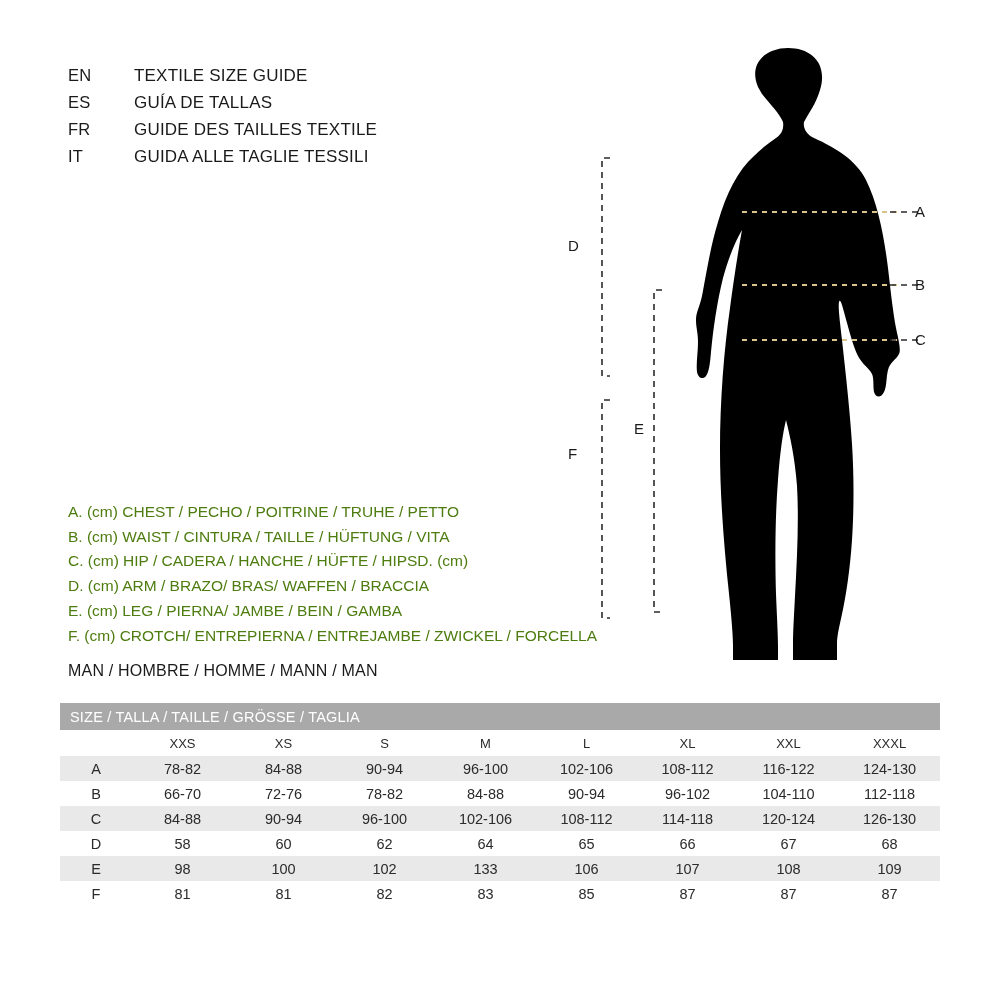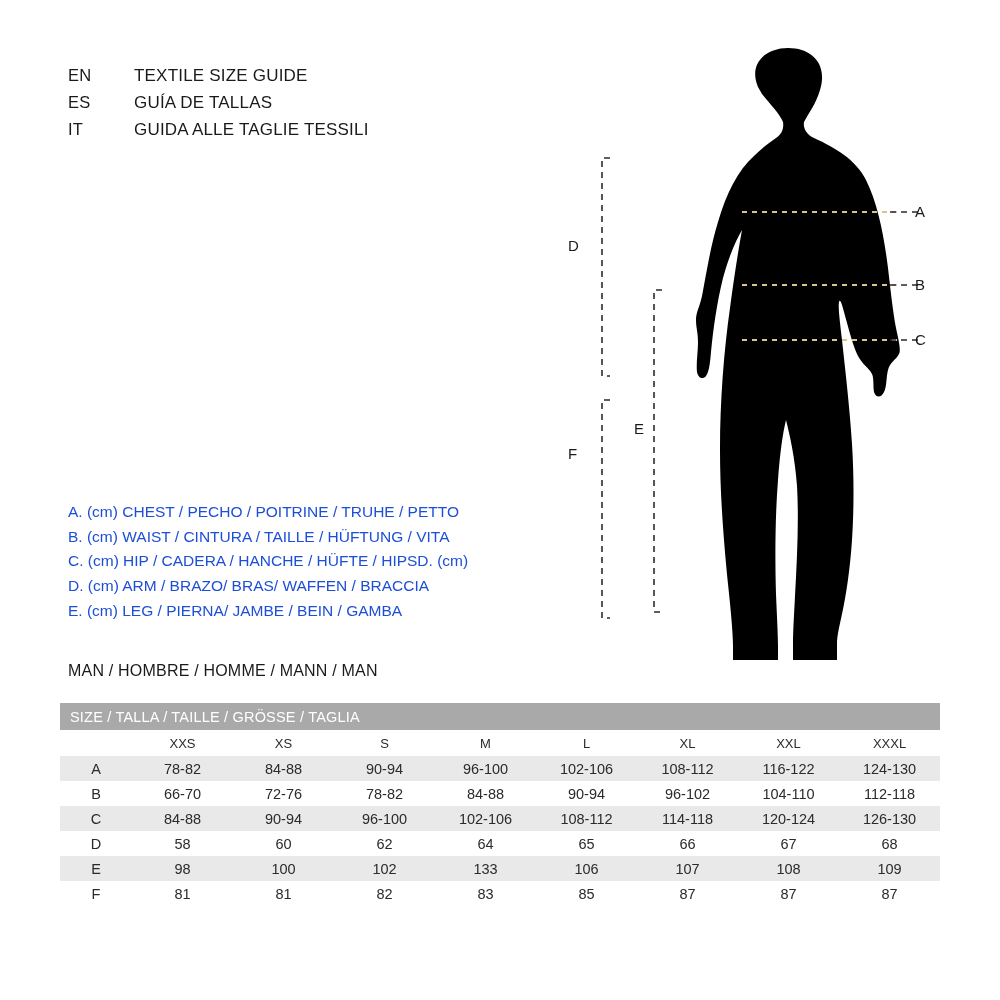--- a/index.html
+++ b/index.html
@@ -49,21 +49,21 @@
   
   .legend {
     position: absolute;
     left: 68px;
     top: 500px;
     width: 620px;
   }
   .legend-line {
     font-size: 15.5px;
     line-height: 24.7px;
-    color: #1d4ed8;
+    color: #4d7c0f;
     white-space: nowrap;
   }
   .gender-line {
     position: absolute;
     left: 68px;
     top: 662px;
     font-size: 16px;
     letter-spacing: 0.2px;
     color: #1a1a1a;
     white-space: nowrap;
@@ -138,20 +138,24 @@
 <div class="page">
 
   <div class="lang-block">
     <div class="lang-row">
       <div class="lang-code">EN</div>
       <div class="lang-title">TEXTILE SIZE GUIDE</div>
     </div>
     <div class="lang-row">
       <div class="lang-code">ES</div>
       <div class="lang-title">GUÍA DE TALLAS</div>
+    </div>
+    <div class="lang-row">
+      <div class="lang-code">FR</div>
+      <div class="lang-title">GUIDE DES TAILLES TEXTILE</div>
     </div>
     <div class="lang-row">
       <div class="lang-code">IT</div>
       <div class="lang-title">GUIDA ALLE TAGLIE TESSILI</div>
     </div>
   </div>
 
   <div class="figure">
     <svg class="silhouette" width="380" height="640" viewBox="0 0 380 640">
 
@@ -232,20 +236,21 @@
     <div class="axis-label" style="left:44px; top:380px;">E</div>
     <div class="axis-label" style="left:-22px; top:405px;">F</div>
   </div>
 
   <div class="legend">
     <div class="legend-line">A. (cm) CHEST / PECHO / POITRINE / TRUHE / PETTO</div>
     <div class="legend-line">B. (cm) WAIST / CINTURA / TAILLE / HÜFTUNG / VITA</div>
     <div class="legend-line">C. (cm) HIP / CADERA / HANCHE / HÜFTE / HIPSD. (cm)</div>
     <div class="legend-line">D. (cm) ARM / BRAZO/ BRAS/ WAFFEN / BRACCIA</div>
     <div class="legend-line">E. (cm) LEG / PIERNA/ JAMBE / BEIN / GAMBA</div>
+    <div class="legend-line">F. (cm) CROTCH/ ENTREPIERNA / ENTREJAMBE / ZWICKEL / FORCELLA</div>
   </div>
 
   <div class="gender-line">MAN / HOMBRE / HOMME / MANN / MAN</div>
 
   <div class="table-wrap">
     <table class="size-table">
       <colgroup>
         <col style="width:72px">
         <col style="width:101px">
           <col style="width:101px">

